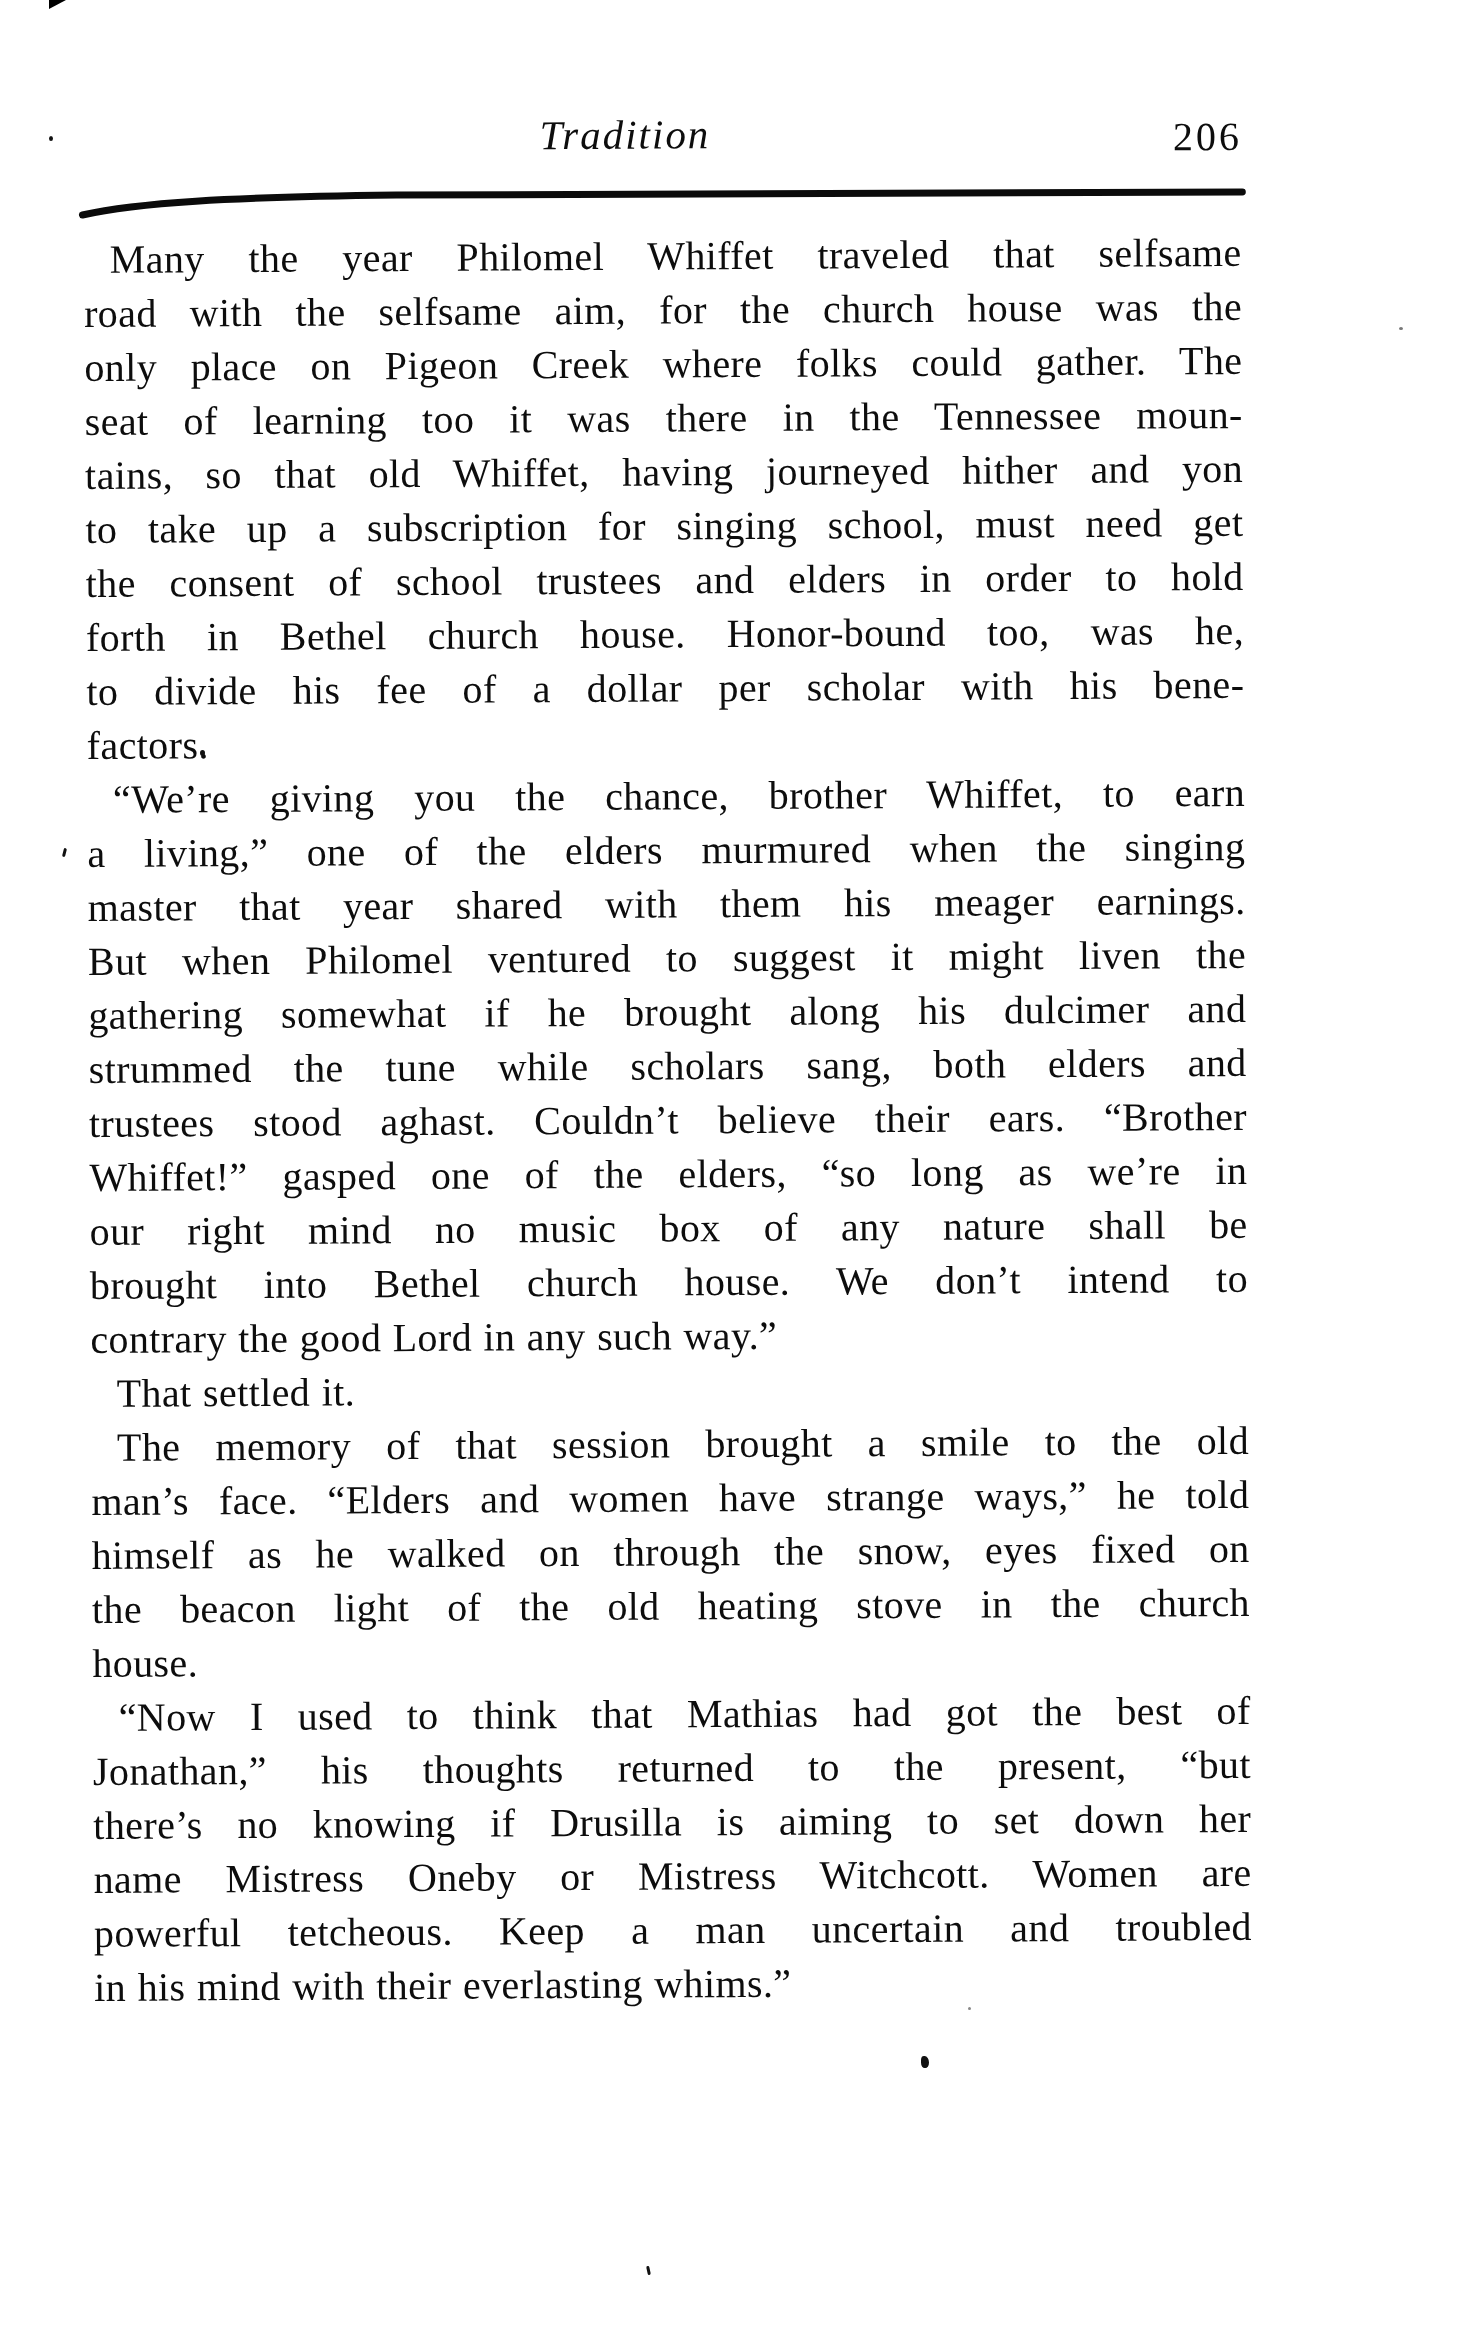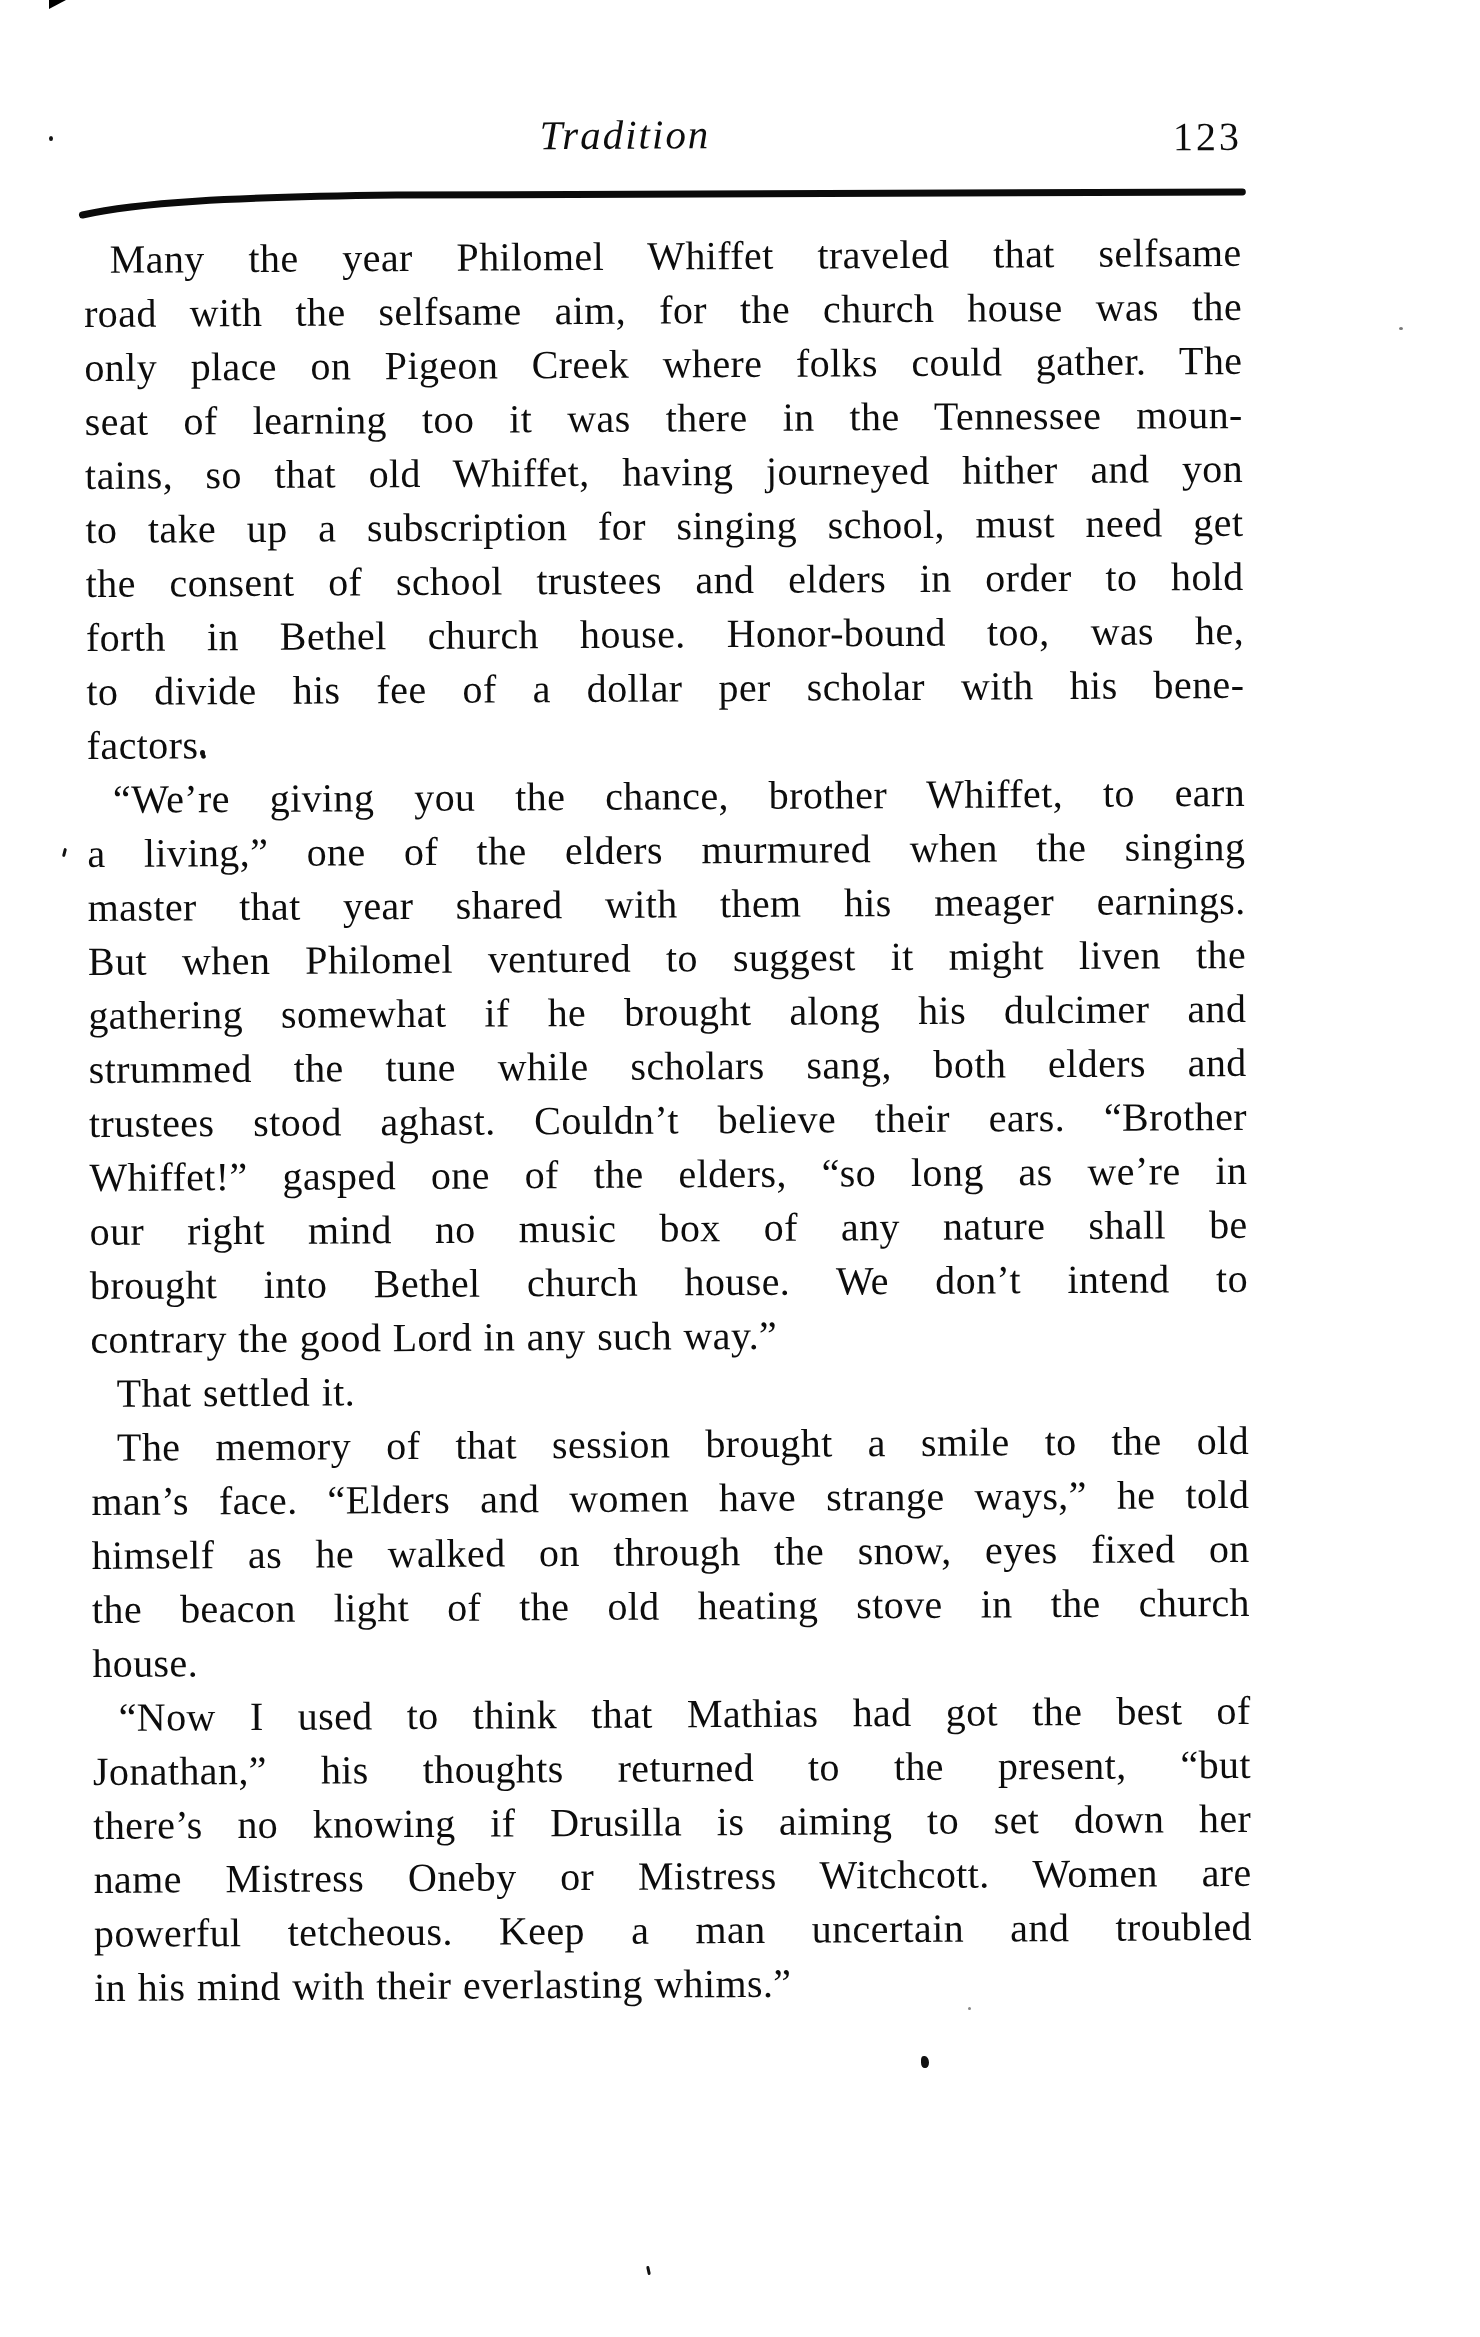--- a/index.html
+++ b/index.html
@@ -62,21 +62,21 @@
   .speck.s6 { left: 968px; top: 2007px; width: 3px; height: 3px; background:#888; }
   .speck.s7 { left: 647px; top: 2266px; width: 3px; height: 9px; border-radius: 2px; transform: rotate(-12deg); }
 </style>
 </head>
 <body>
 
 <div class="scan">
 
   <div class="running-title">Tradition</div>
 
-  <div class="page-number">123</div>
+  <div class="page-number">206</div>
 
   <svg class="header-rule" width="1172" height="34" viewBox="0 0 1172 34">
     <path d="M 6 27 C 60 15, 150 10, 320 9 C 620 7.5, 920 9, 1166 11" fill="none" stroke="#0b0b0b" stroke-width="7" stroke-linecap="round"></path>
   </svg>
 
   <div class="page-text">
       <div class="para">
         <div class="line indent">Many the year Philomel Whiffet traveled that selfsame</div>
         <div class="line">road with the selfsame aim, for the church house was the</div>
         <div class="line">only place on Pigeon Creek where folks could gather. The</div>

